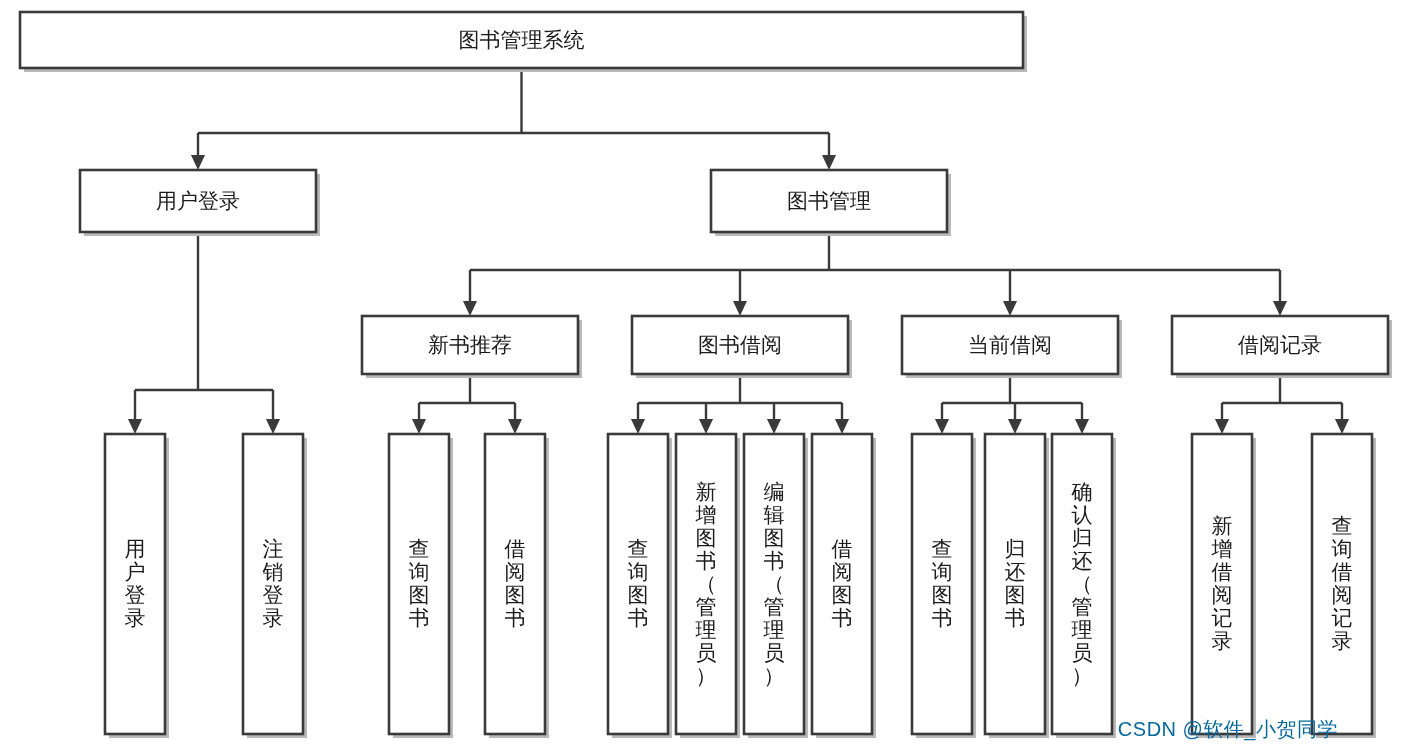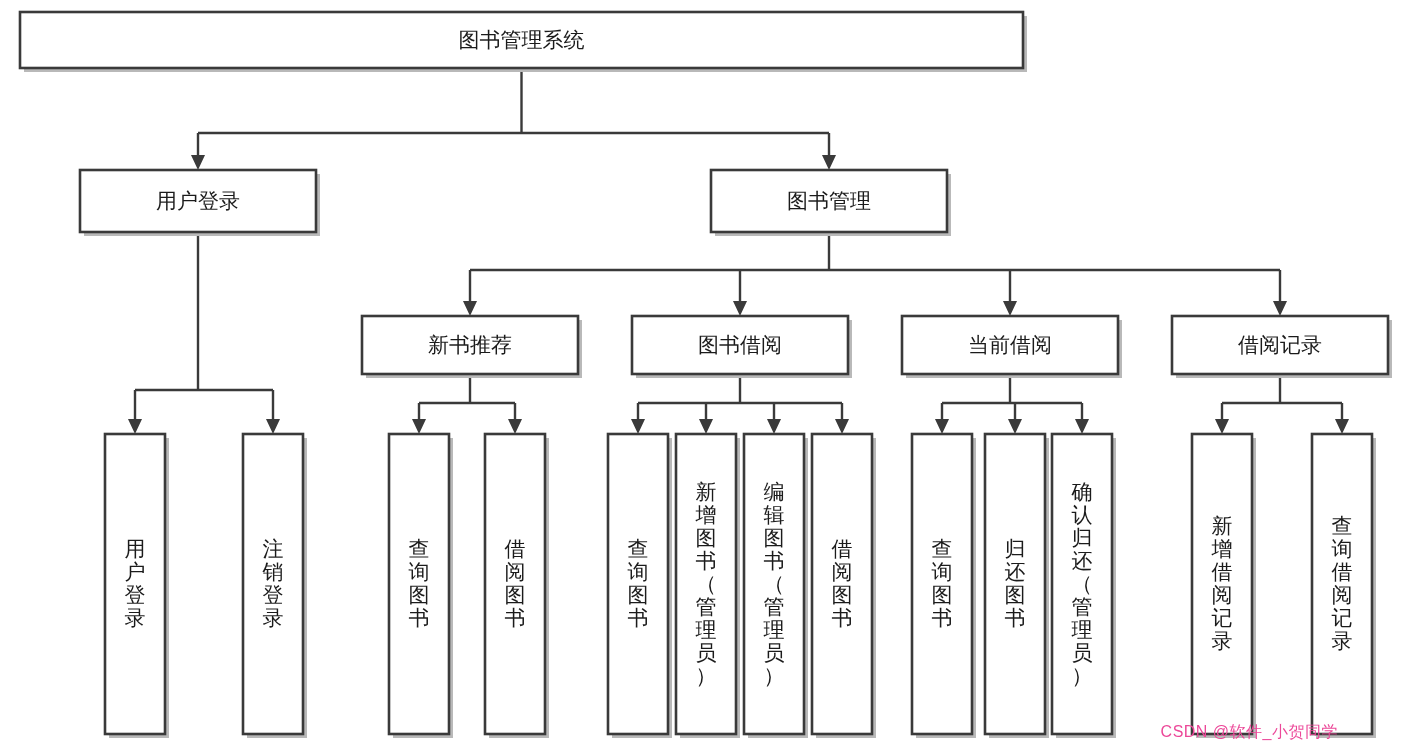--- a/index.html
+++ b/index.html
@@ -57,22 +57,22 @@
     font-size: 21px;
     fill: #1b1b1b;
     text-anchor: middle;
     white-space: pre;
   }
   .watermark {
     position: absolute;
     right: 10px;
     bottom: 4px;
     font-family: "Liberation Sans", "DejaVu Sans", sans-serif;
-    font-size: 16px;
-    color: #ec4899;
+    font-size: 20px;
+    color: #0369a1;
     letter-spacing: 0.5px;
     user-select: none;
     pointer-events: none;
   }
 </style>
 </head>
 <body>
 
 <div id="diagram-root">
   <svg class="flow" viewBox="0 0 1405 747" xmlns="http://www.w3.org/2000/svg">

